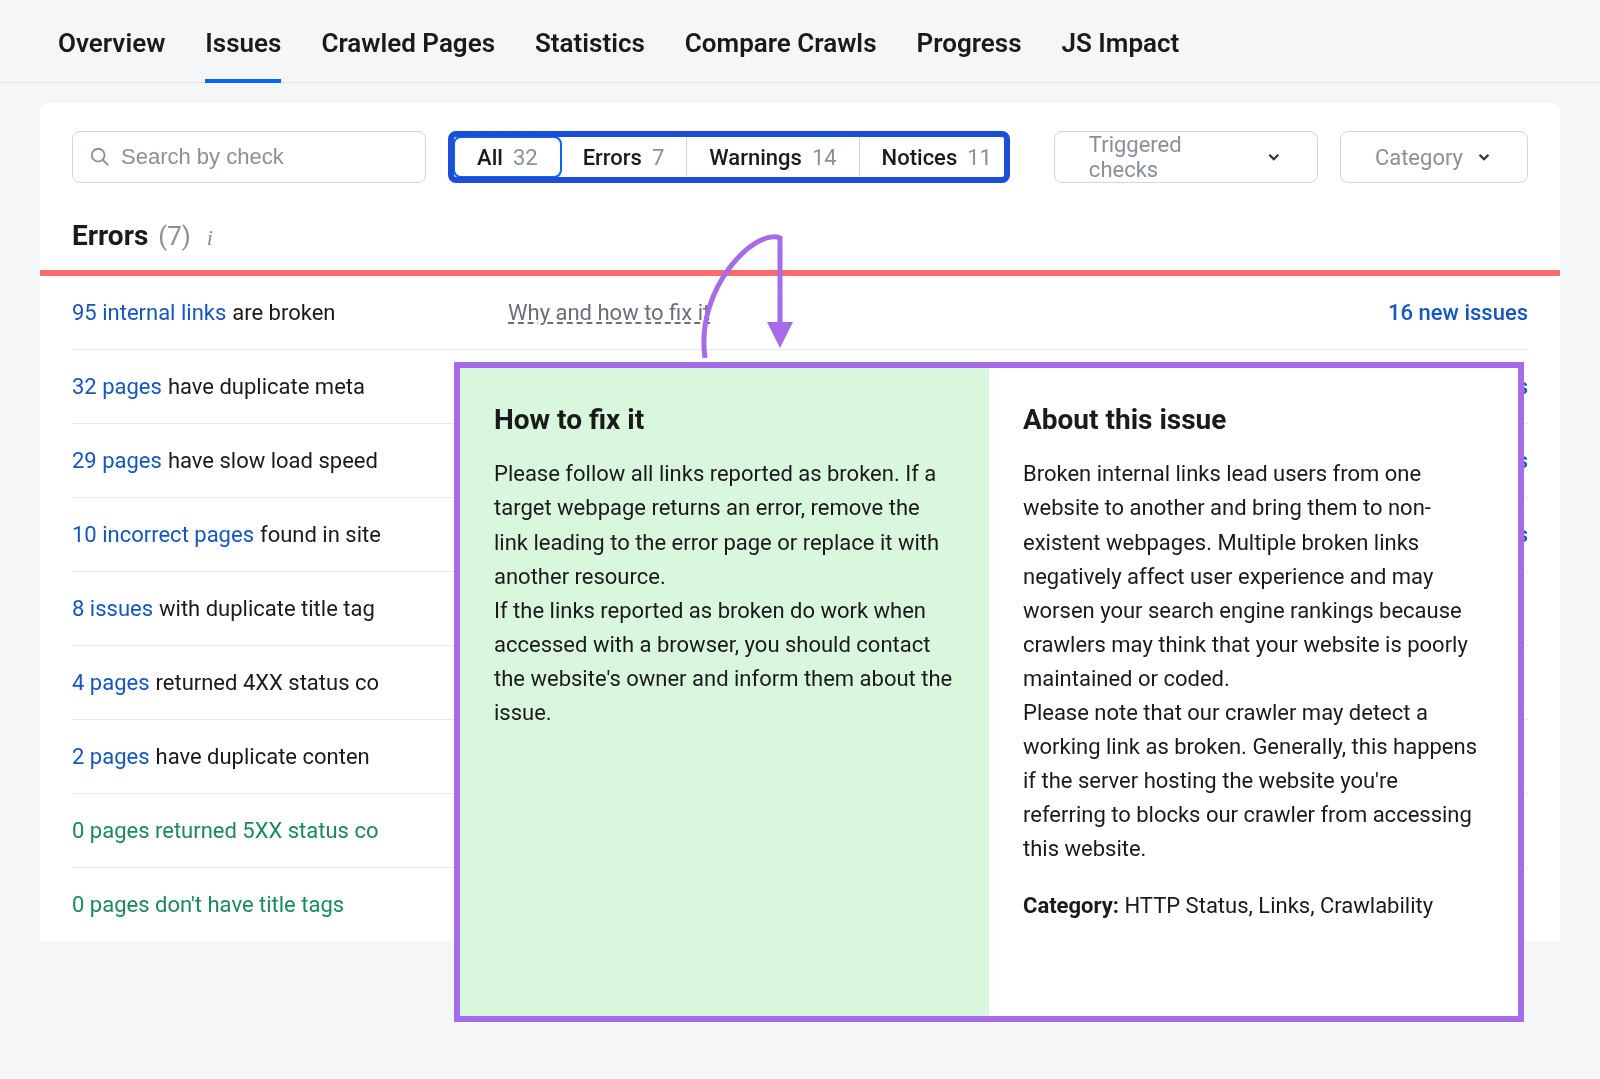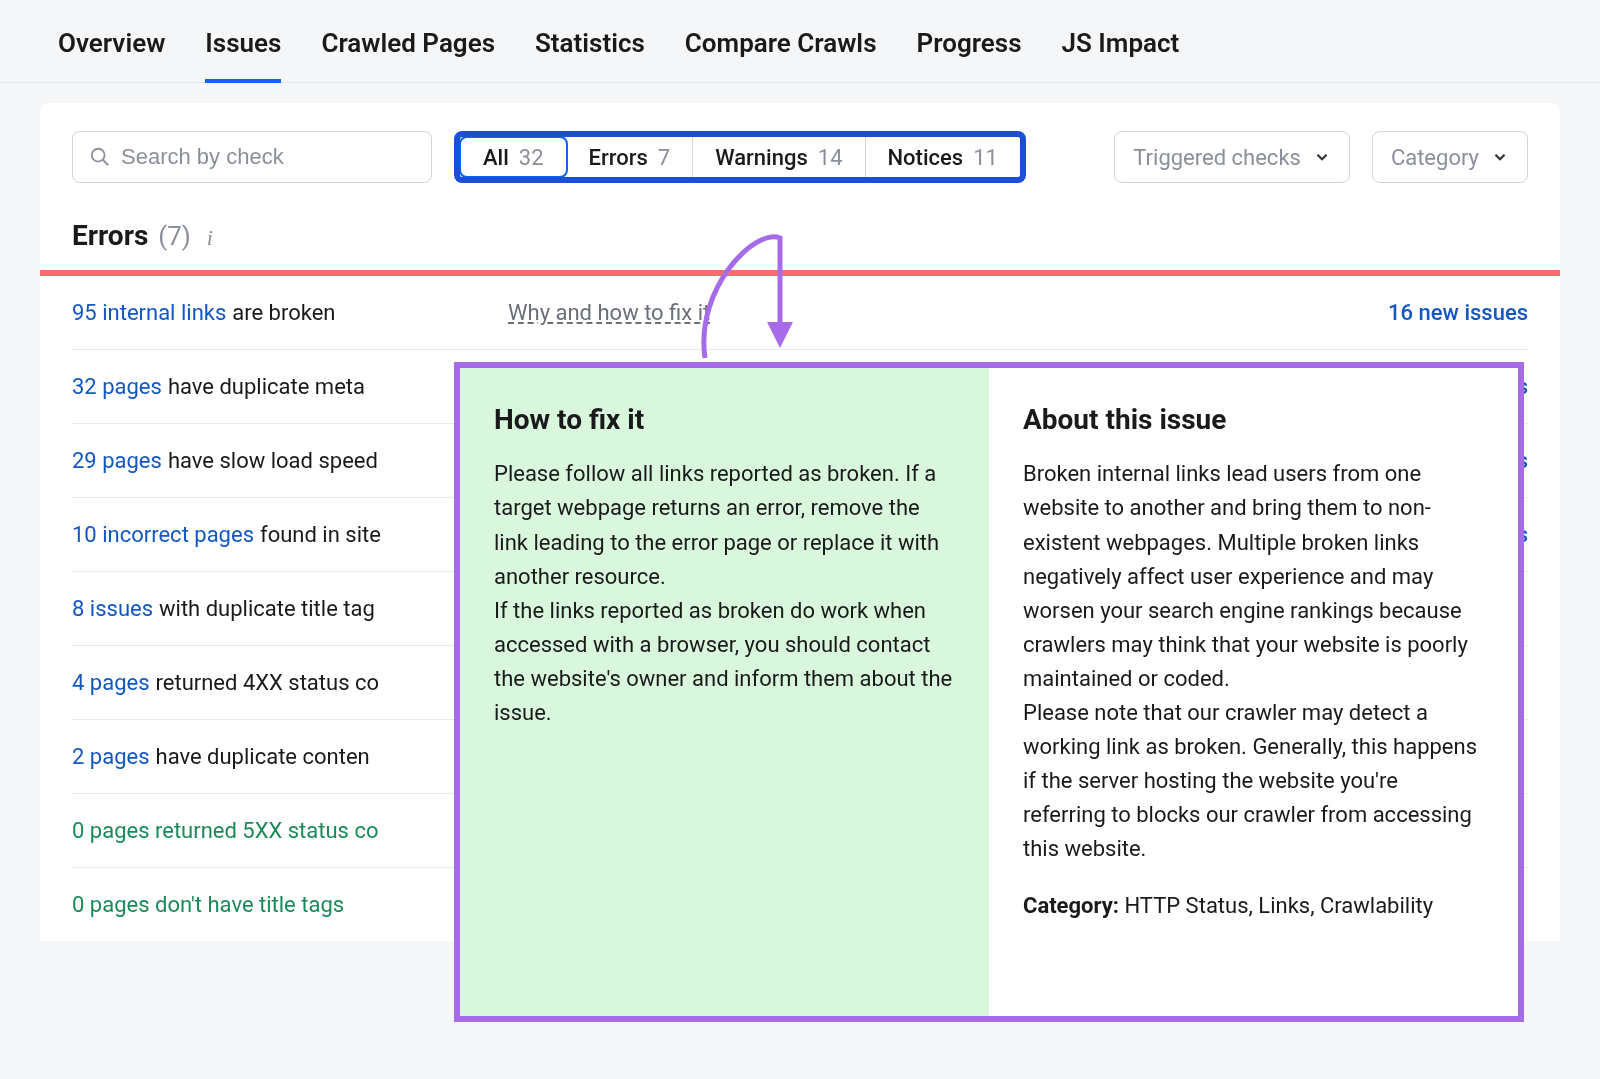--- a/index.html
+++ b/index.html
@@ -88,21 +88,21 @@
   z-index: 1;
 }
 .seg .count { color: #8a8f9a; font-weight: 400; }
 .spacer { flex: 1; }
 .dd-btn {
   display: inline-flex;
   align-items: center;
   gap: 12px;
   border: 1px solid #cfd4de;
   border-radius: 8px;
-  padding: 0 18px;
+  padding: 0 34px;
   height: 52px;
   font-size: 22px;
   color: #8a8f9a;
   cursor: pointer;
 }
 .dd-btn svg { stroke: #333; }
 .section-head {
   display: flex;
   align-items: baseline;
   gap: 10px;

